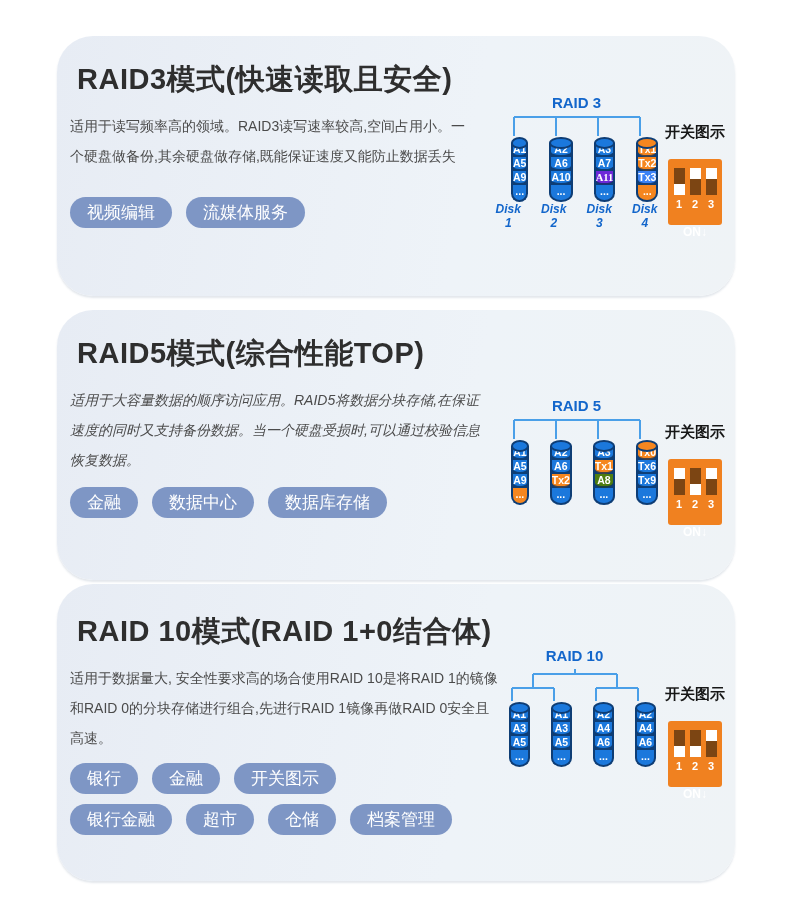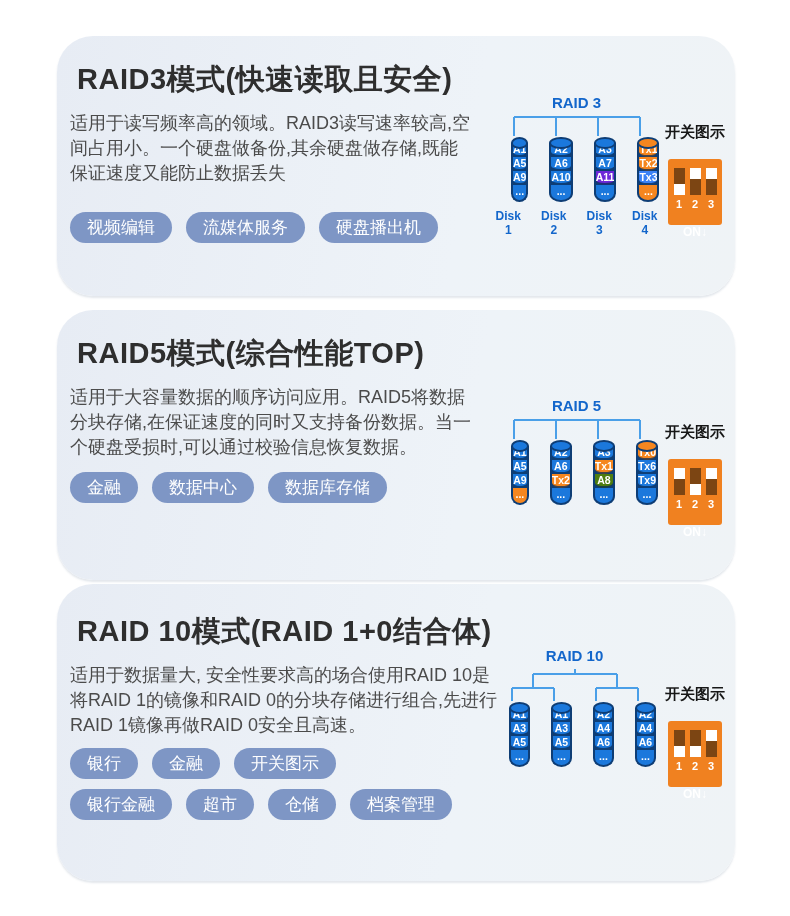--- a/index.html
+++ b/index.html
@@ -14,23 +14,23 @@
   }
   .card1{top:36px;height:260px;}
   .card2{top:310px;height:270px;}
   .card3{top:584px;height:297px;}
   .card-title{
     margin:0;padding:24px 0 0 20px;font-size:29px;font-weight:700;
     color:#2e2e2e;letter-spacing:0.5px;
   }
   .card3 .card-title{padding-top:28px;}
   .card-desc{
-    margin:11px 0 0 13px;width:404px;font-size:18px;line-height:25px;color:#4b4b4b;
-  }
-  .card2 .card-desc{width:410px;}
+    margin:11px 0 0 13px;width:404px;font-size:14px;line-height:30px;color:#4b4b4b;
+  }
+  .card2 .card-desc{width:410px;font-style:italic;}
   .card3 .card-desc{width:428px;}
   .tag-rows{margin:0 0 0 13px;}
   .card1 .tag-rows{margin-top:26px;}
   .card2 .tag-rows{margin-top:12px;}
   .card3 .tag-rows{margin-top:4px;}
   .tag-row{display:flex;gap:14px;margin-top:10px;}
   .tag{
     height:31px;line-height:31px;padding:0 17px;border-radius:16px;
     background:#7e96c5;color:#ffffff;font-size:17px;white-space:nowrap;
   }
@@ -52,21 +52,21 @@
     border-radius:0 0 50% 50%/0 0 9px 9px;background:#0e3d75;
     overflow:hidden;box-sizing:border-box;
   }
   .band{
     height:14px;color:#ffffff;font-size:10.5px;font-weight:700;
     text-align:center;line-height:13px;
     border-bottom:2px solid rgba(10,44,86,0.75);
     border-radius:0 0 50% 50%/0 0 5px 5px;box-sizing:border-box;
   }
   .band:last-child{border-bottom:none;border-radius:0;height:15px;line-height:12px;}
-  .captions{display:flex;gap:19px;margin-top:7px;}
+  .captions{display:flex;gap:19px;margin-top:0;font-style:italic;}
   .caption{width:37px;font-size:12px;font-weight:700;color:#1366cb;text-align:center;}
   
   .switch-group{position:absolute;width:80px;text-align:center;}
   .card1 .switch-group{left:598px;top:60px;}
   .card2 .switch-group{left:598px;top:86px;}
   .card3 .switch-group{left:598px;top:74px;}
   .switch-label{font-size:15px;font-weight:700;color:#161616;height:24px;line-height:24px;margin-top:24px;}
   .switch-box{
     width:54px;height:66px;margin:15px auto 0;background:#f08120;
     border-radius:3px;padding-top:9px;box-sizing:border-box;
@@ -83,21 +83,20 @@
 </head>
 <body>
 
 <section class="card card1">
   <h2 class="card-title">RAID3模式(快速读取且安全)</h2>
   <p class="card-desc">适用于读写频率高的领域。RAID3读写速率较高,空间占用小。一个硬盘做备份,其余硬盘做存储,既能保证速度又能防止数据丢失</p>
   <div class="tag-rows">
       <div class="tag-row">
         <span class="tag">视频编辑</span>
         <span class="tag">流媒体服务</span>
-        <span class="tag">硬盘播出机</span>
       </div>
     </div>
   <div class="diagram">
     <div class="raid-label">RAID 3</div>
   <svg width="163" height="22" class="tree">
         <path d="M19 2 H145" fill="none" stroke="#4a9fe8" stroke-width="2"></path>
         <path d="M19 2 V21" fill="none" stroke="#4a9fe8" stroke-width="2"></path>
         <path d="M61 2 V21" fill="none" stroke="#4a9fe8" stroke-width="2"></path>
         <path d="M103 2 V21" fill="none" stroke="#4a9fe8" stroke-width="2"></path>
         <path d="M145 2 V21" fill="none" stroke="#4a9fe8" stroke-width="2"></path>
@@ -119,21 +118,21 @@
             <div class="band" style="background: rgb(27, 120, 220);">A6</div>
             <div class="band" style="background: rgb(27, 120, 220);">A10</div>
             <div class="band" style="background: rgb(27, 120, 220);">...</div>
           </div>
         </div>
         <div class="disk">
           <div class="disk-top" style="background: rgb(27, 120, 220);"></div>
           <div class="disk-body">
             <div class="band" style="background: rgb(27, 120, 220);">A3</div>
             <div class="band" style="background: rgb(27, 120, 220);">A7</div>
-            <div class="band" style="background: #6d28d9;">A11</div>
+            <div class="band" style="background: #6d28d9; font-family: Liberation Serif, serif;">A11</div>
             <div class="band" style="background: rgb(27, 120, 220);">...</div>
           </div>
         </div>
         <div class="disk">
           <div class="disk-top" style="background: rgb(245, 134, 31);"></div>
           <div class="disk-body">
             <div class="band" style="background: rgb(245, 134, 31);">Tx1</div>
             <div class="band" style="background: rgb(245, 134, 31);">Tx2</div>
             <div class="band" style="background: #3b82f6;">Tx3</div>
             <div class="band" style="background: rgb(245, 134, 31);">...</div>

